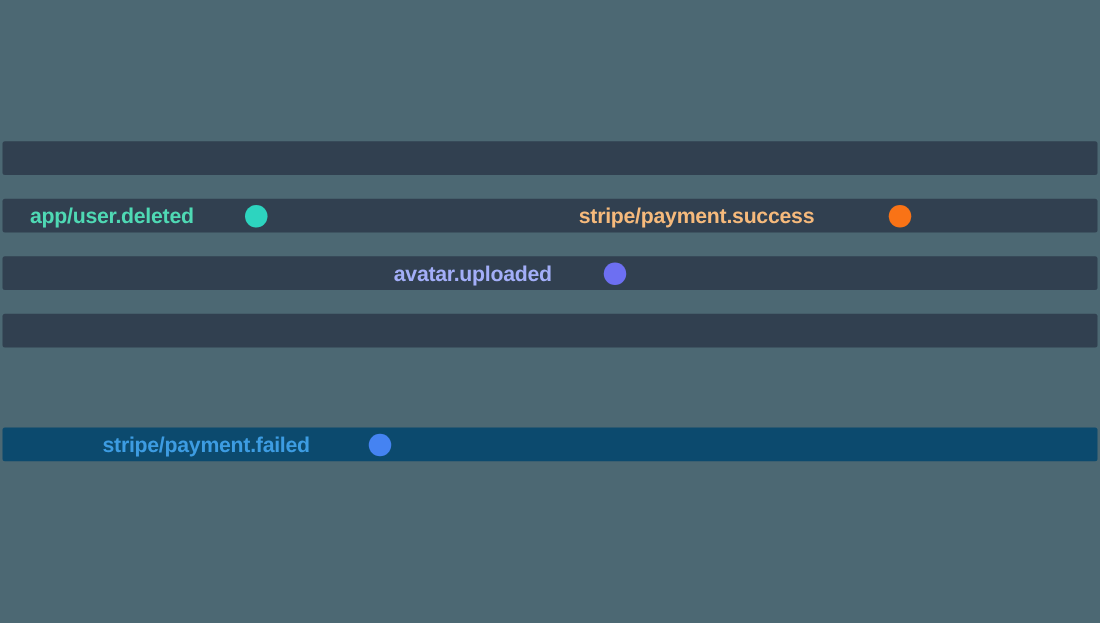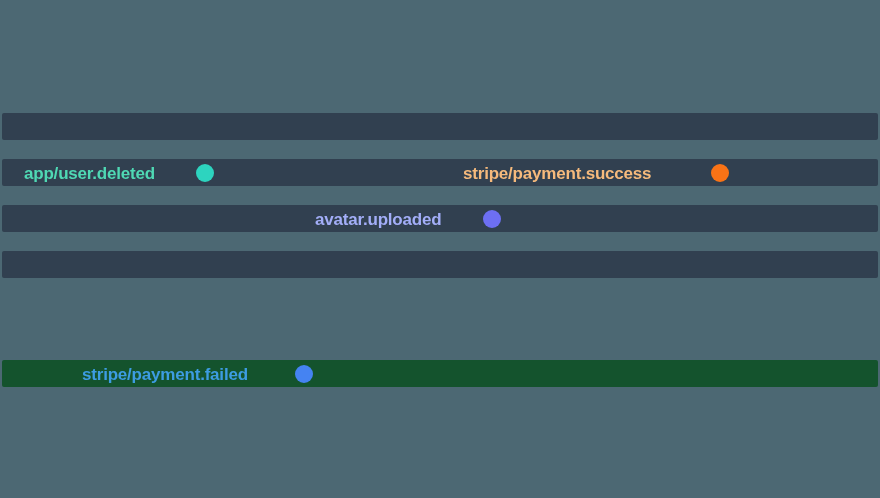--- a/index.html
+++ b/index.html
@@ -60,20 +60,20 @@
     </div>
     <div>
       <span class="event-label" style="left: 461px; color: rgb(246, 186, 124);">stripe/payment.success</span>
       <span class="event-dot" style="left: 709px; background-color: rgb(249, 115, 22);"></span>
     </div>
   </div>
 
   <div class="track" style="top: 251px; background-color: rgb(49, 64, 80);"></div>
 
 
-  <div class="track" style="top: 360px; background-color: #14532d;">
+  <div class="track" style="top: 342px; background-color: #0c4a6e;">
     <div>
       <span class="event-label" style="left: 80px; color: rgb(61, 156, 226);">stripe/payment.failed</span>
       <span class="event-dot" style="left: 293px; background-color: rgb(69, 131, 242);"></span>
     </div>
   </div>
 
 </div>
 
 </body></html>

